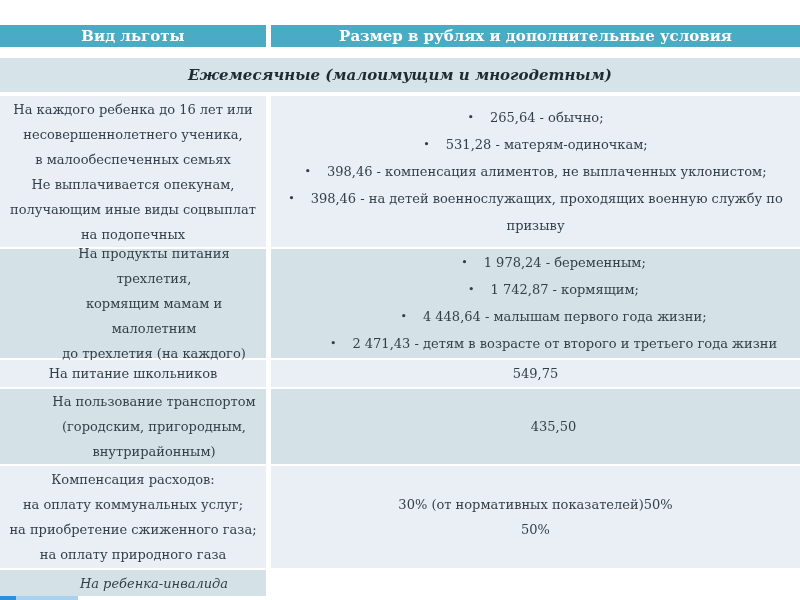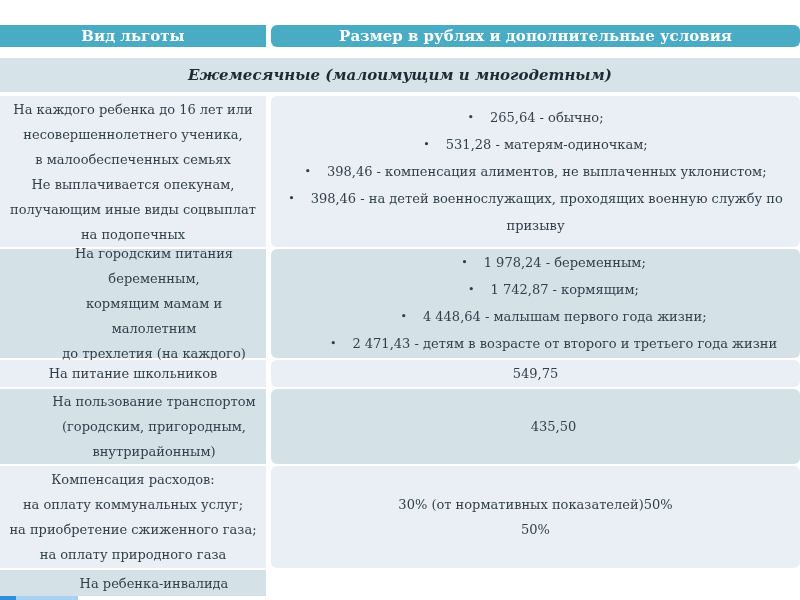--- a/index.html
+++ b/index.html
@@ -3,21 +3,21 @@
 <meta charset="utf-8">
 <style>
   * { margin: 0; padding: 0; box-sizing: border-box; }
   html, body { width: 800px; height: 600px; overflow: hidden; background: #ffffff; }
   body { font-family: "DejaVu Serif", "Liberation Serif", serif; color: #333f48; position: relative; }
 
   .slide { width: 800px; height: 600px; position: relative; }
 
   .trow { display: flex; width: 800px; }
   .cell-left  { flex: 0 0 266px; margin-right: 5px; display: flex; align-items: center; justify-content: center; text-align: center; padding: 2px 6px; }
-  .cell-right { flex: 1 1 auto; display: flex; flex-direction: column; align-items: center; justify-content: center; text-align: center; padding: 2px 12px; border-radius: 6px; }
+  .cell-right { flex: 1 1 auto; display: flex; flex-direction: column; align-items: center; justify-content: center; text-align: center; padding: 2px 12px; }
 
   .header-row { height: 47px; margin-bottom: 5px; align-items: flex-end; }
   .header-row .cell-left, .header-row .cell-right {
     background: #4aabc5; color: #ffffff; font-weight: bold; font-size: 15px;
     flex-direction: row;
   }
 
   .section-row { height: 34px; margin-bottom: 4px; background: #d6e3e8;
     display: flex; align-items: center; justify-content: center; text-align: center;
     font-weight: bold; font-style: italic; font-size: 15px; color: #1f2a33; margin-top: 11px; }
@@ -28,21 +28,21 @@
   .r-dark  .cell-left, .r-dark  .cell-right { background: #d4e2e8; padding-left: 48px; }
 
   .pre { white-space: pre-line; line-height: 25px; }
   .amount-single { white-space: pre-line; line-height: 25px; }
 
   .row-1 { height: 151px; }
   .row-2 { height: 109px; }
   .row-3 { height: 27px; }
   .row-4 { height: 75px; }
   .row-5 { height: 102px; }
-  .row-6 { height: 26px; }
+  .row-6 { height: 26px; font-style: italic; }
 
   .bullet-item { line-height: 26px; }
   .bullet-item::before { content: "\2022"; font-size: 11px; margin-right: 16px; position: relative; top: -1px; }
 
   .progress-bar { position: absolute; left: 0; bottom: 0; height: 4px; display: flex; }
   .progress-seg-dark  { width: 16px; height: 4px; background: #2f8fdd; }
   .progress-seg-light { width: 62px; height: 4px; background: #a9d2f0; }
 </style>
 </head>
 <body>
@@ -65,21 +65,21 @@
 на подопечных</div>
     <div class="cell-right">
       <div class="bullet-item">265,64 - обычно;</div>
       <div class="bullet-item">531,28 - матерям-одиночкам;</div>
       <div class="bullet-item">398,46 - компенсация алиментов, не выплаченных уклонистом;</div>
       <div class="bullet-item">398,46 - на детей военнослужащих, проходящих военную службу по призыву</div>
     </div>
   </div>
 
   <div class="trow body-row row-2 r-dark">
-    <div class="cell-left pre">На городским питания беременным,
+    <div class="cell-left pre">На продукты питания трехлетия,
 кормящим мамам и малолетним
 до трехлетия (на каждого)</div>
     <div class="cell-right">
       <div class="bullet-item">1 978,24 - беременным;</div>
       <div class="bullet-item">1 742,87 - кормящим;</div>
       <div class="bullet-item">4 448,64 - малышам первого года жизни;</div>
       <div class="bullet-item">2 471,43 - детям в возрасте от второго и третьего года жизни</div>
     </div>
   </div>
 

